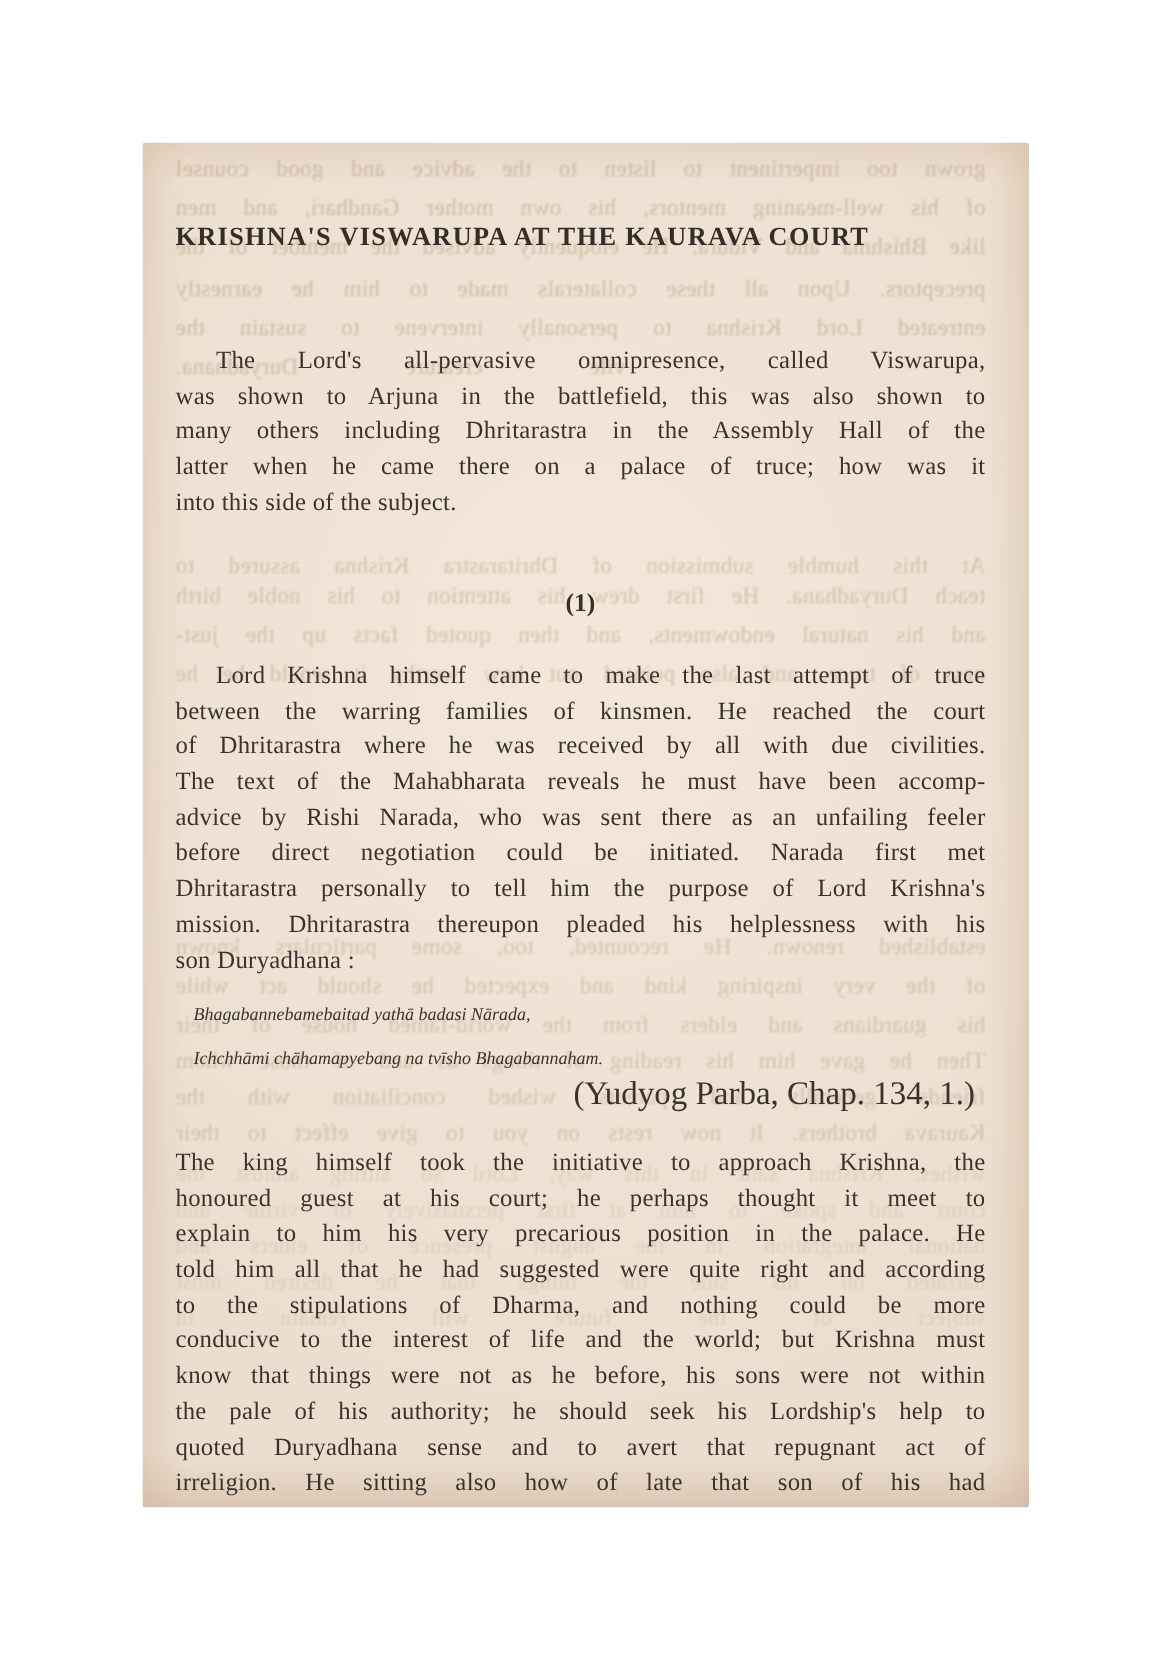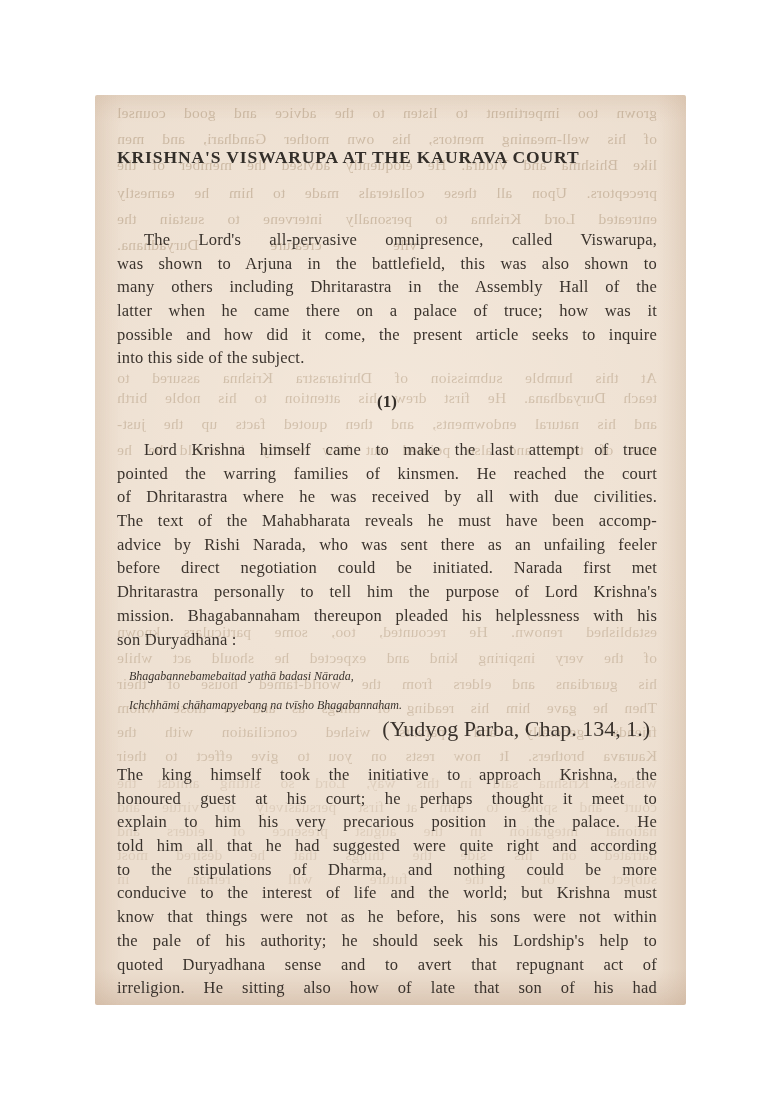--- a/index.html
+++ b/index.html
@@ -100,35 +100,34 @@
   <div class="ghost gh-low" style="top:748px">narrated on his side the things that he desired most</div>
   <div class="ghost gh-low" style="top:772px">subject of the future will remain in</div>
 
   <div class="title">KRISHNA'S VISWARUPA AT THE KAURAVA COURT</div>
 
   <div class="para p1">
     <div class="line indent">The Lord's all-pervasive omnipresence, called Viswarupa,</div>
     <div class="line">was shown to Arjuna in the battlefield, this was also shown to</div>
     <div class="line">many others including Dhritarastra in the Assembly Hall of the</div>
     <div class="line">latter when he came there on a palace of truce; how was it</div>
-    <div class="line">possible and how did it come, the present article seeks to inquire</div>
     <div class="line last">into this side of the subject.</div>
   </div>
 
   <div class="secmark">(1)</div>
 
   <div class="para p2">
     <div class="line indent">Lord Krishna himself came to make the last attempt of truce</div>
-    <div class="line">pointed the warring families of kinsmen. He reached the court</div>
+    <div class="line">between the warring families of kinsmen. He reached the court</div>
     <div class="line">of Dhritarastra where he was received by all with due civilities.</div>
     <div class="line">The text of the Mahabharata reveals he must have been accomp-</div>
     <div class="line">advice by Rishi Narada, who was sent there as an unfailing feeler</div>
     <div class="line">before direct negotiation could be initiated. Narada first met</div>
     <div class="line">Dhritarastra personally to tell him the purpose of Lord Krishna's</div>
-    <div class="line">mission. Bhagabannaham thereupon pleaded his helplessness with his</div>
+    <div class="line">mission. Dhritarastra thereupon pleaded his helplessness with his</div>
     <div class="line last">son Duryadhana :</div>
   </div>
 
   <div class="quote">
     <div class="qline">Bhagabannebamebaitad yathā badasi Nārada,</div>
     <div class="qline">Ichchhāmi chāhamapyebang na tvīsho Bhagabannaham.</div>
   </div>
   <div class="attrib">(Yudyog Parba, Chap. 134, 1.)</div>
 
   <div class="para p3">

